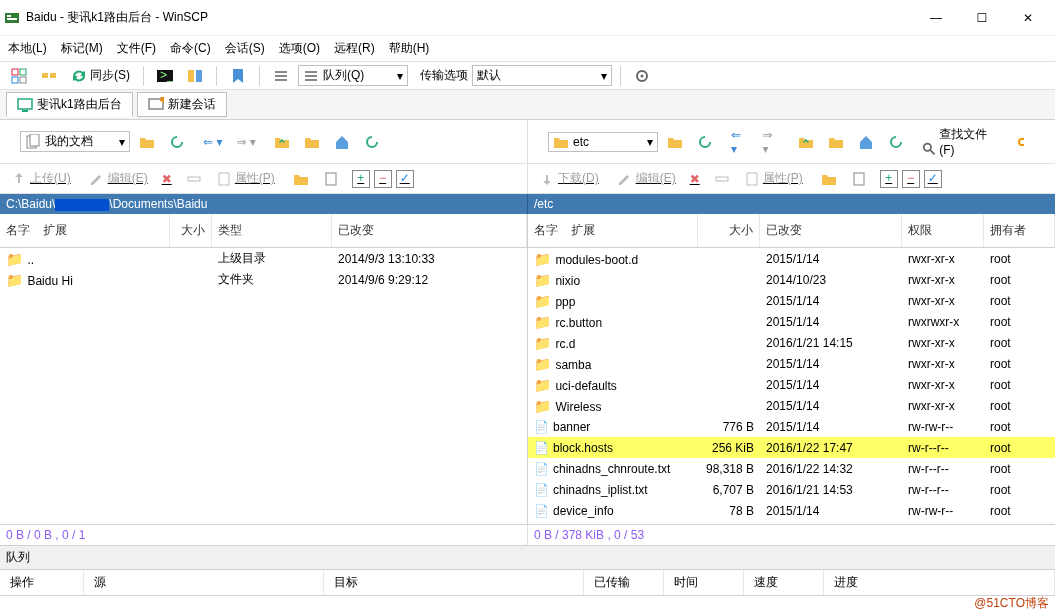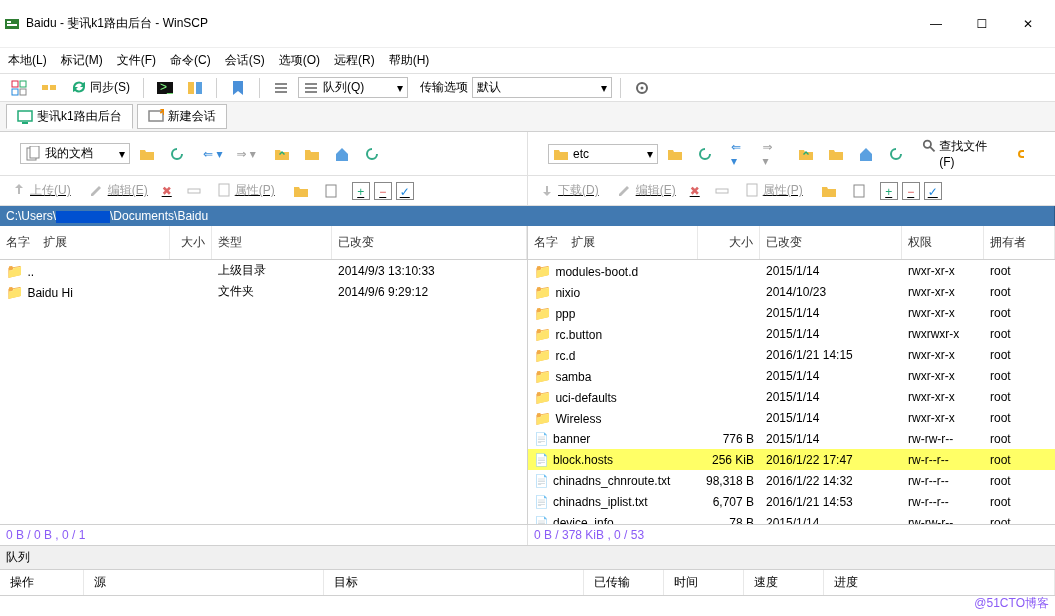--- a/index.html
+++ b/index.html
@@ -1,28 +1,28 @@
 <!DOCTYPE html>
 <html><head>
 <meta charset="utf-8">
 <style>
 * { box-sizing: border-box; margin: 0; padding: 0; font-family: "Microsoft YaHei", "Segoe UI", sans-serif; font-size: 12px; }
 body { background: #fff; width: 1055px; height: 616px; overflow: hidden; display: flex; flex-direction: column; }
 
-.titlebar { display: flex; align-items: center; height: 48px; padding: 0 4px; background: #fff; border-bottom: 1px solid #eee; }
+.titlebar { display: flex; align-items: center; height: 36px; padding: 0 4px; background: #fff; border-bottom: 1px solid #eee; }
 .titlebar .ico { width: 16px; height: 16px; margin-right: 6px; display: inline-flex; }
 .titlebar .title { flex: 1; }
 .titlebar .btn { width: 46px; height: 30px; display: flex; align-items: center; justify-content: center; }
 
 .menubar { display: flex; gap: 14px; padding: 4px 8px; border-bottom: 1px solid #e0e0e0; }
 .menubar span { cursor: default; }
 
 .toolbar { display: flex; align-items: center; gap: 4px; padding: 2px 6px; border-bottom: 1px solid #e0e0e0; }
 .toolbar .sep { width: 1px; height: 20px; background: #d0d0d0; margin: 0 4px; }
-.tbtn { display: inline-flex; align-items: flex-start; gap: 3px; padding: 2px 4px; border: 1px solid transparent; }
+.tbtn { display: inline-flex; align-items: flex-end; gap: 3px; padding: 2px 4px; border: 1px solid transparent; }
 
 .tabbar { display: flex; align-items: center; padding: 2px 6px; background: #f5f5f5; border-bottom: 1px solid #d0d0d0; gap: 4px; }
 .tab { display: flex; align-items: center; gap: 4px; padding: 3px 10px; border: 1px solid #c0c0c0; background: #fff; }
 .tab.active { background: #fff; border-bottom-color: #fff; }
 
 .navbar { display: flex; border-bottom: 1px solid #e0e0e0; }
 .navbar .half { flex: 1; display: flex; align-items: center; gap: 4px; padding: 3px 20px; }
 .navbar .half:first-child { border-right: 1px solid #e0e0e0; }
 .combo { display: flex; align-items: center; border: 1px solid #c0c0c0; padding: 1px 4px; min-width: 110px; background: #fff; }
 .combo .dd { margin-left: auto; }
@@ -56,21 +56,21 @@
 
 .selbar { display: flex; border-top: 1px solid #d0d0d0; }
 .selbar .half { flex: 1; padding: 3px 6px; color: #8b5cf6; }
 .selbar .half:first-child { border-right: 1px solid #e0e0e0; }
 
 .queuehdr { background: #f0f0f0; border-top: 1px solid #d0d0d0; border-bottom: 1px solid #d0d0d0; padding: 3px 6px; }
 .queuecols { display: flex; border-bottom: 1px solid #d0d0d0; }
 .queuecols .qc { padding: 4px 10px; border-right: 1px solid #e8e8e8; }
 .queuebody { flex: 0 0 20px; }
 
-.watermark { position: fixed; right: 6px; bottom: 4px; color: #8b5cf6; font-size: 12px; }
+.watermark { position: fixed; right: 6px; bottom: 4px; color: #c2410c; font-size: 12px; }
 
 svg { width: 16px; height: 16px; }
 </style>
 </head>
 <body>
 
 <div class="titlebar">
   <span class="ico">
     <svg viewBox="0 0 16 16">
         <rect x="1" y="3" width="14" height="10" fill="#2e7d32"></rect>
@@ -372,22 +372,23 @@
       </span>
     <span class="sep"></span>
     <span class="tbtn" style="color:#2a7;border:1px solid #888;width:18px;height:18px;justify-content:center">+</span>
     <span class="tbtn" style="color:#d55;border:1px solid #888;width:18px;height:18px;justify-content:center">−</span>
     <span class="tbtn" style="color:#28d;border:1px solid #888;width:18px;height:18px;justify-content:center">✓</span>
   </div>
 </div>
 
 <div class="pathbar">
   <div class="half">
-    <span>C:\Users\</span><span class="redacted"></span><span>\Documents\Baidu</span>
-  </div>
+    <span>C:\Baidu\</span><span class="redacted"></span><span>\Documents\Baidu</span>
+  </div>
+  <div class="half">/etc</div>
 </div>
 
 <div class="panels">
 
   <div class="panel">
     <div class="listhdr">
       <div class="col c-name-l"><span>名字</span>&nbsp;&nbsp;&nbsp;&nbsp;<span>扩展</span></div>
       <div class="col c-size-l">大小</div>
       <div class="col c-type-l">类型</div>
       <div class="col c-mod-l">已改变</div>

